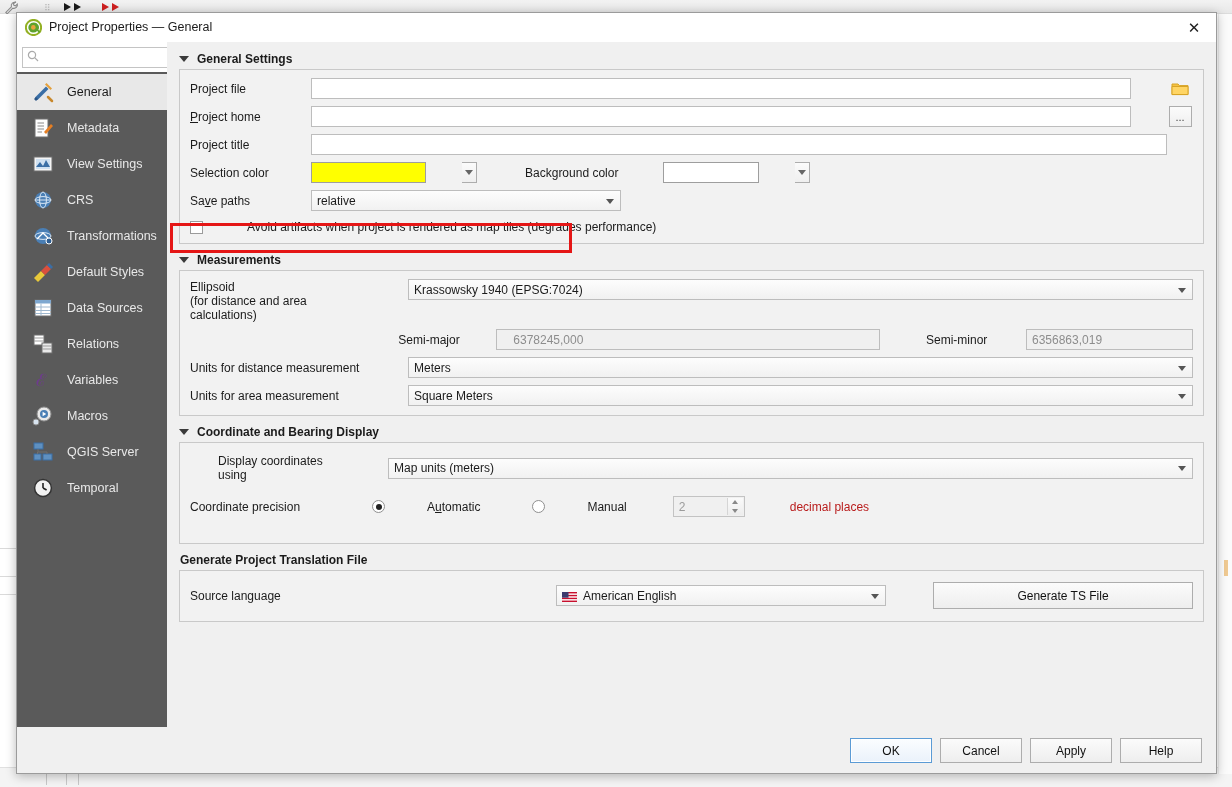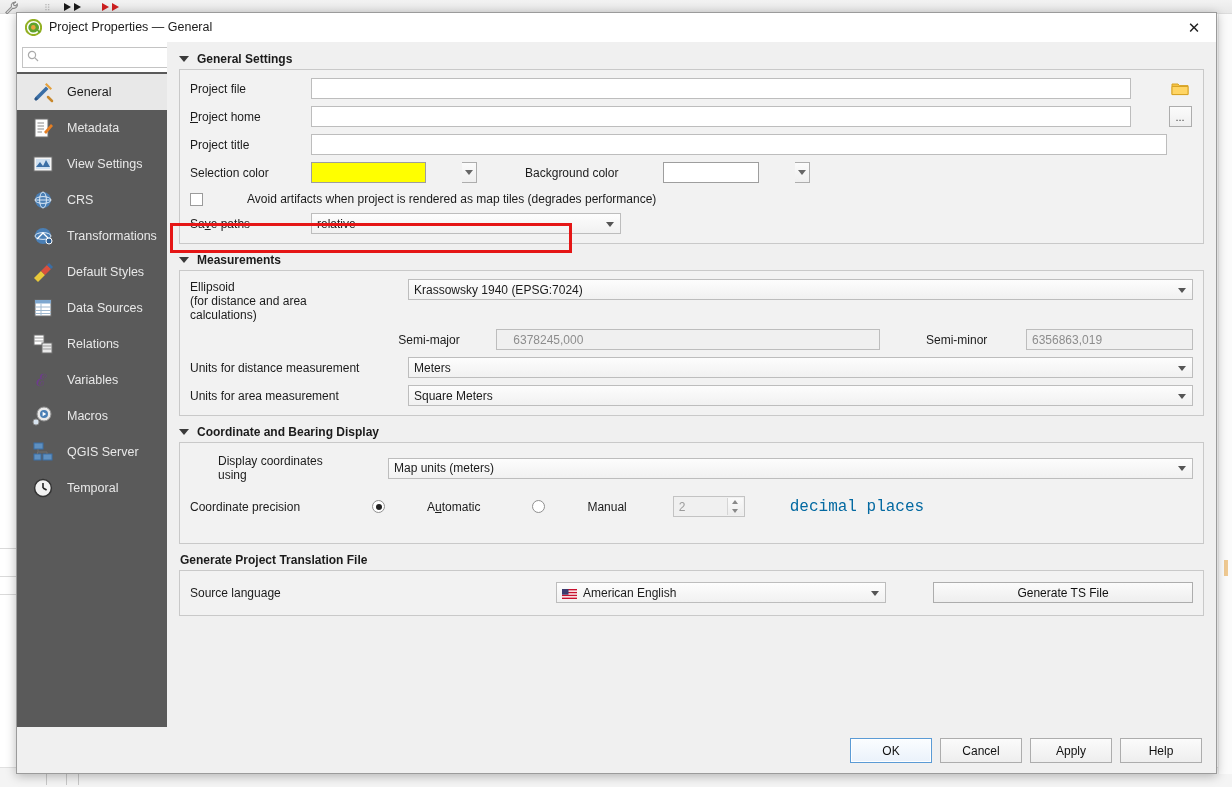--- a/index.html
+++ b/index.html
@@ -268,21 +268,21 @@
   .spin-arrows {
     position:absolute; right:1px; top:1px; bottom:1px; width:16px;
     border-left:1px solid #d5d5d5;
     display:flex;flex-direction:column;
     background: linear-gradient(#fafafa,#ededed);
   }
   .spin-arrows div { flex:1; display:flex;align-items:center;justify-content:center;}
   .spin-arrows i.up {width:0;height:0;border-left:3px solid transparent;border-right:3px solid transparent;border-bottom:4px solid #888;display:block;}
   .spin-arrows i.dn {width:0;height:0;border-left:3px solid transparent;border-right:3px solid transparent;border-top:4px solid #888;display:block;}
 
-  .muted { color:#0369a1; font-size:16px;font-family:Liberation Mono, monospace; }
+  .muted { color:#b91c1c; font-size:12px; }
 
   
   #redbox {
     position: absolute;
     border: 3px solid #e51616;
     pointer-events: none;
     z-index: 50;
   }
 
   
@@ -554,31 +554,31 @@
           <div class="swatch-caret">
               <i></i>
             </div>
           <div class="lbl" style="margin-left:12px;">Back<u>g</u>round color</div>
           <div class="swatch" style="width:96px;background:#ffffff;margin-left:9px;"></div>
           <div class="swatch-caret">
               <i></i>
             </div>
         </div>
 
-        <div class="row" style="margin-top:9px;">
-          <div class="chk"></div>
-          <div class="lbl">Avoid artifacts when project is rendered as map tiles (degrades performance)</div>
-        </div>
-
         <div class="row">
           <div class="lbl" style="width:85px;">Sa<u>v</u>e paths</div>
           <div class="combo" style="width:310px;">
             <span>relative</span>
             <span class="caret"></span>
           </div>
+        </div>
+
+        <div class="row" style="margin-top:9px;">
+          <div class="chk"></div>
+          <div class="lbl">Avoid artifacts when project is rendered as map tiles (degrades performance)</div>
         </div>
 
       </div>
 
       <div class="group-head">
         <span class="tri"></span>
         <span>Measurements</span>
       </div>
       <div class="group-box">
 
@@ -671,21 +671,21 @@
                   <rect y="2.86" width="15" height="1.43"></rect>
                   <rect y="5.71" width="15" height="1.43"></rect>
                   <rect y="8.57" width="15" height="1.43"></rect>
                 </g>
                 <rect width="6.5" height="5.7" fill="#3c3b6e"></rect>
               </svg>
             </span>
             <span>American English</span>
             <span class="caret"></span>
           </div>
-          <div class="btn" style="flex:1;margin-left:11px;height:21px;">Generate TS File</div>
+          <div class="btn" style="flex:1;margin-left:11px;height:27px;">Generate TS File</div>
         </div>
       </div>
 
     </div>
   </div>
 
   <div class="footer">
     <div class="btn focus">OK</div>
     <div class="btn">Cancel</div>
     <div class="btn">Apply</div>

